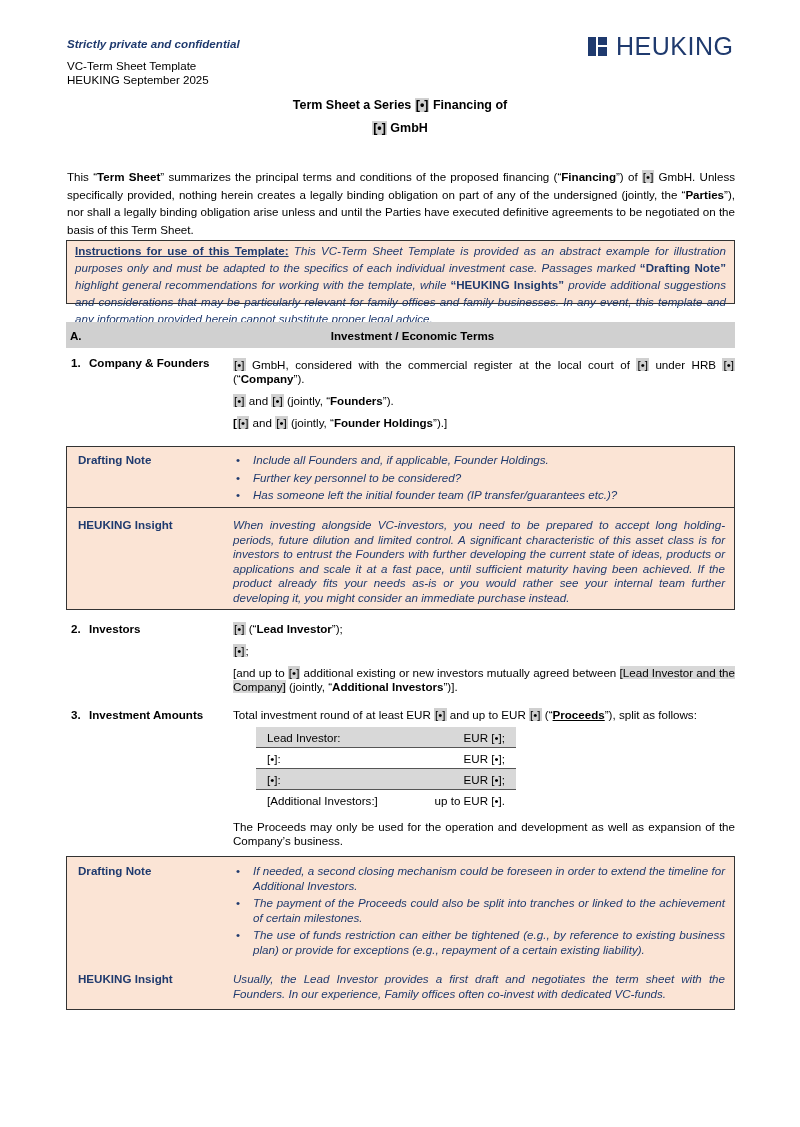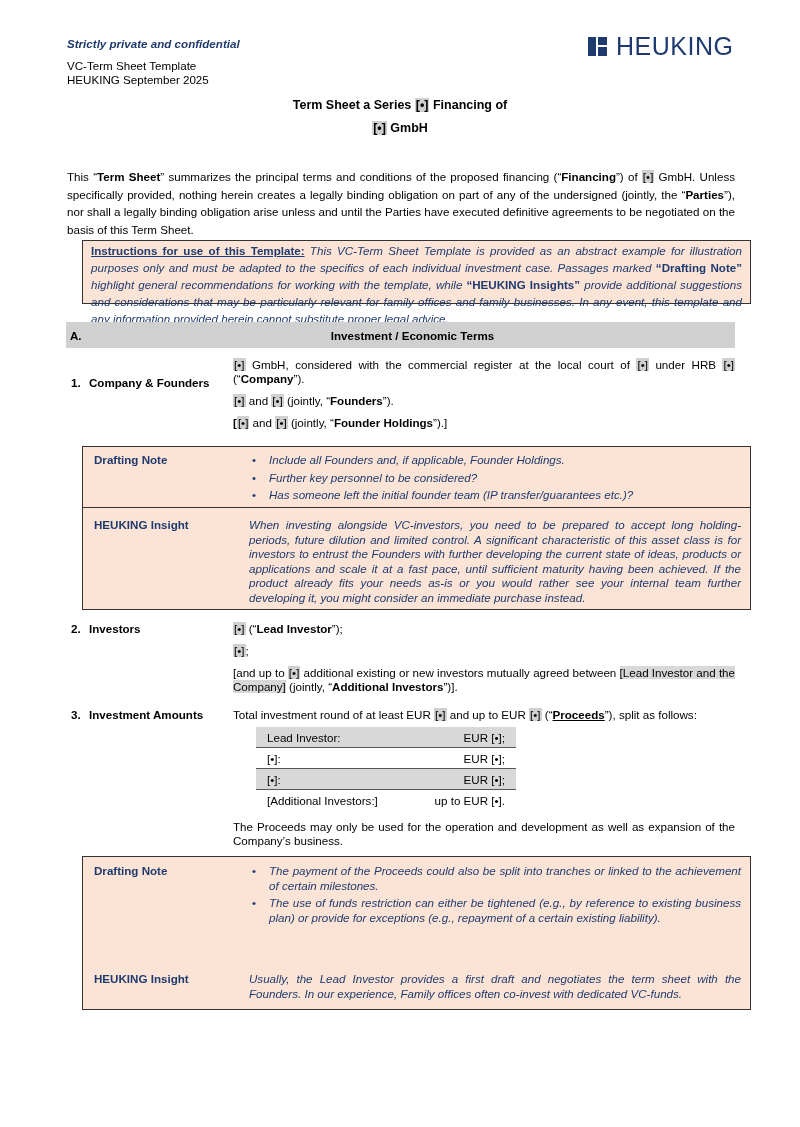--- a/index.html
+++ b/index.html
@@ -8,21 +8,21 @@
   .hdr-conf { position:absolute; left:67px; top:37px; font-size:11.6px; font-weight:bold; font-style:italic; color:#1f3a6e; }
   .hdr-meta { position:absolute; left:67px; top:59px; font-size:11.6px; line-height:14px; }
   .logo { position:absolute; left:588px; top:34px; display:flex; align-items:center; color:#1f3a6e;justify-content:flex-end; }
   .logo-mark { width:19px; height:19px; position:relative; margin-right:9px; }
   .logo-mark span { position:absolute; background:#1f3a6e; }
   .logo-text { font-size:25px; letter-spacing:0.5px; line-height:25px; }
   .title { position:absolute; left:0; width:800px; text-align:center; font-weight:bold; font-size:12.5px; }
   .ph { background:#d0d0d0; padding:0 1px; }
   .ph-hl { background:#d8d8d8; }
   .intro { position:absolute; left:67px; top:144px; width:668px; text-align:justify; line-height:17.5px; font-size:11.6px;margin-top:24px; }
-  .box { position:absolute; left:66px; width:669px; background:#fbe4d5; border:1px solid #333; box-sizing:border-box;margin-left:16px; }
+  .box { position:absolute; left:66px; width:669px; background:#fbe4d5; border:1px solid #333; box-sizing:border-box; }
   .instr { top:240px; height:64px; padding:1px 8px; line-height:17px; color:#1f3a6e; font-style:italic; text-align:justify; }
   .instr b { font-style:normal; }
   .instr .lead { font-weight:bold; font-style:normal; text-decoration:underline; }
   .sect-bar { position:absolute; left:66px; top:322px; width:669px; height:26px; background:#d0d0d0; font-weight:bold; font-size:11.6px; }
   .sect-bar .letter { position:absolute; left:4px; top:7px; }
   .sect-bar .name { position:absolute; left:12px; width:100%; text-align:center; top:7px; }
   .row-label { position:absolute; left:71px; font-weight:bold; }
   .row-label .num { display:inline-block; width:18px; }
   .rc { position:absolute; left:233px; width:502px; line-height:14px; text-align:justify; }
   .rc p { margin:0 0 8px 0; }
@@ -67,21 +67,21 @@
 
 <div class="box instr">
   <span class="lead">Instructions for use of this Template:</span><span> This VC-Term Sheet Template is provided as an abstract example for illustration purposes only and must be adapted to the specifics of each individual investment case. Passages marked </span><b>“Drafting Note”</b><span> highlight general recommendations for working with the template, while </span><b>“HEUKING Insights”</b><span> provide additional suggestions and considerations that may be particularly relevant for family offices and family businesses. In any event, this template and any information provided herein cannot substitute proper legal advice.</span>
 </div>
 
 <div class="sect-bar">
   <span class="letter">A.</span>
   <span class="name">Investment / Economic Terms</span>
 </div>
 
-<div class="row-label" style="top:376px;">
+<div class="row-label" style="top:356px;">
   <span class="num">1.</span><span>Company &amp; Founders</span>
 </div>
 <div class="rc" style="top:358px;">
   <p><span class="ph">[•]</span><span> GmbH, considered with the commercial register at the local court of </span><span class="ph">[•]</span><span> under HRB </span><span class="ph">[•]</span><span> (“</span><b>Company</b><span>”).</span></p>
   <p><span class="ph">[•]</span><span> and </span><span class="ph">[•]</span><span> (jointly, “</span><b>Founders</b><span>”).</span></p>
   <p><b>[</b><span class="ph">[•]</span><span> and </span><span class="ph">[•]</span><span> (jointly, “</span><b>Founder Holdings</b><span>”).]</span></p>
 </div>
 
 <div class="box" style="top:446px;height:62px;">
   <div class="note-label" style="top:6px;">Drafting Note</div>
@@ -134,19 +134,20 @@
   </tr>
 </tbody>
   </table>
 
 <div class="rc" style="top:820px;">The Proceeds may only be used for the operation and development as well as expansion of the Company’s business.</div>
 
 <div class="box" style="top:856px;height:154px;">
   <div class="note-label" style="top:7px;">Drafting Note</div>
   <div class="note-body" style="top:7px;">
     <ul>
+      <li>If needed, a second closing mechanism could be foreseen in order to extend the timeline for Additional Investors.</li>
       <li>The payment of the Proceeds could also be split into tranches or linked to the achievement of certain milestones.</li>
       <li>The use of funds restriction can either be tightened (e.g., by reference to existing business plan) or provide for exceptions (e.g., repayment of a certain existing liability).</li>
     </ul>
   </div>
   <div class="note-label" style="top:115px;">HEUKING Insight</div>
   <div class="note-body" style="top:115px;">Usually, the Lead Investor provides a first draft and negotiates the term sheet with the Founders. In our experience, Family offices often co-invest with dedicated VC-funds.</div>
 </div>
 
 </body></html>

